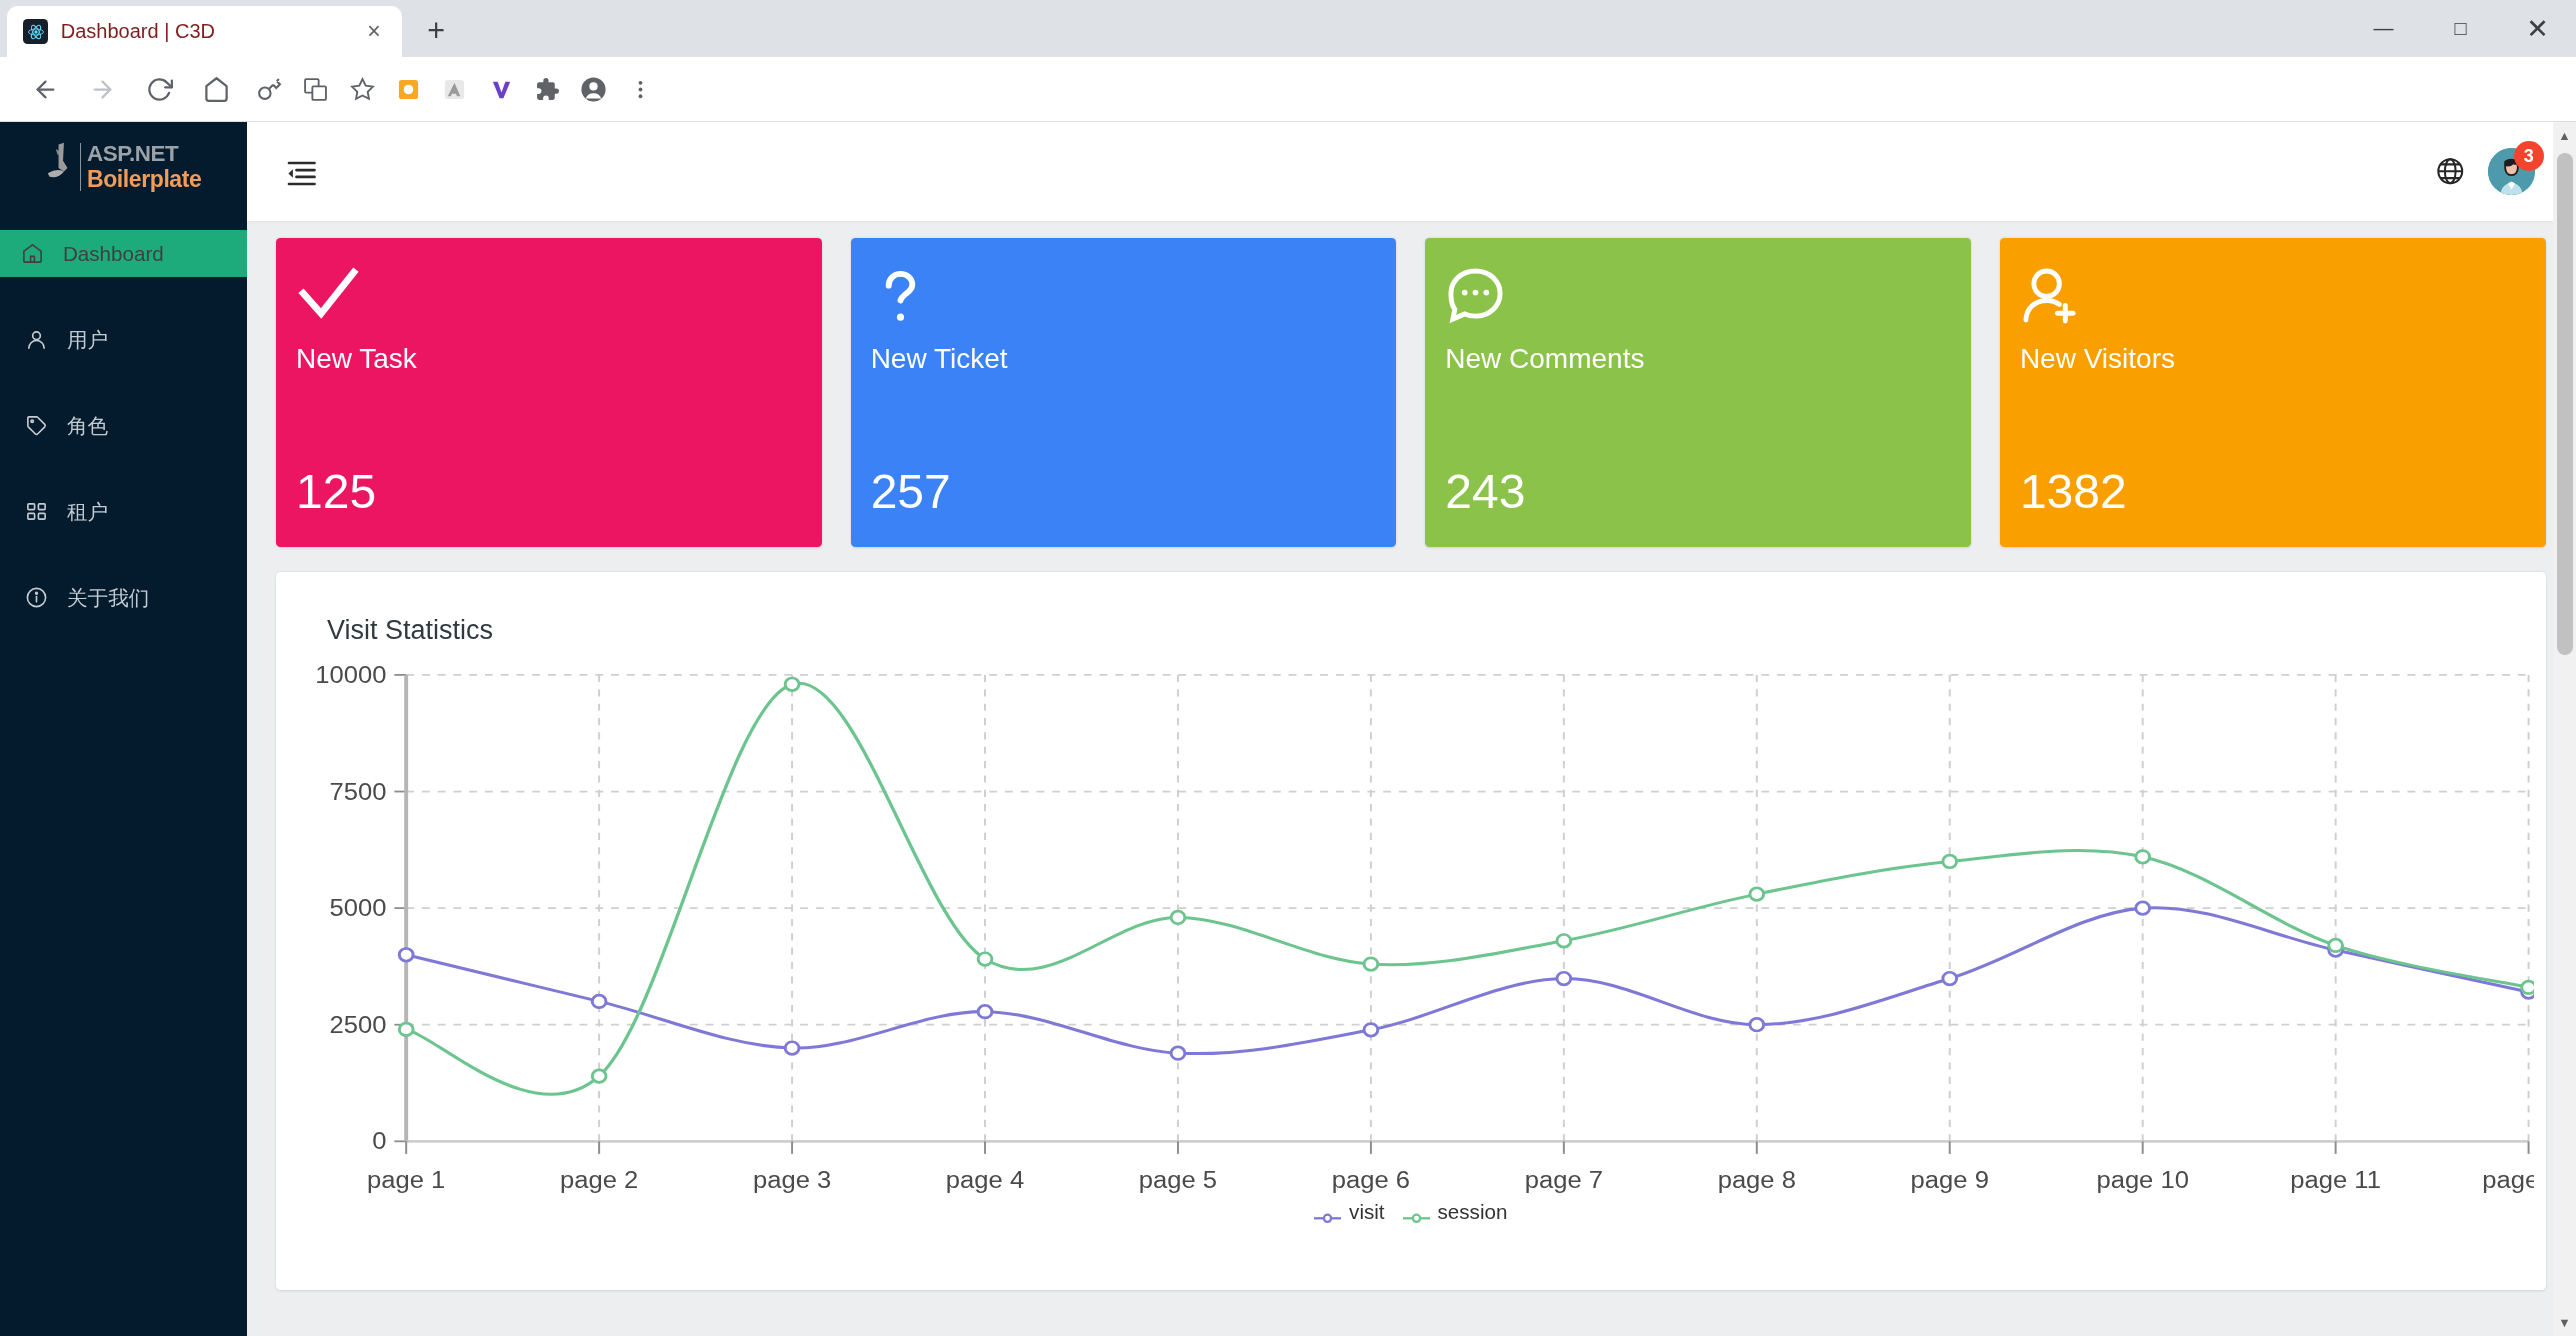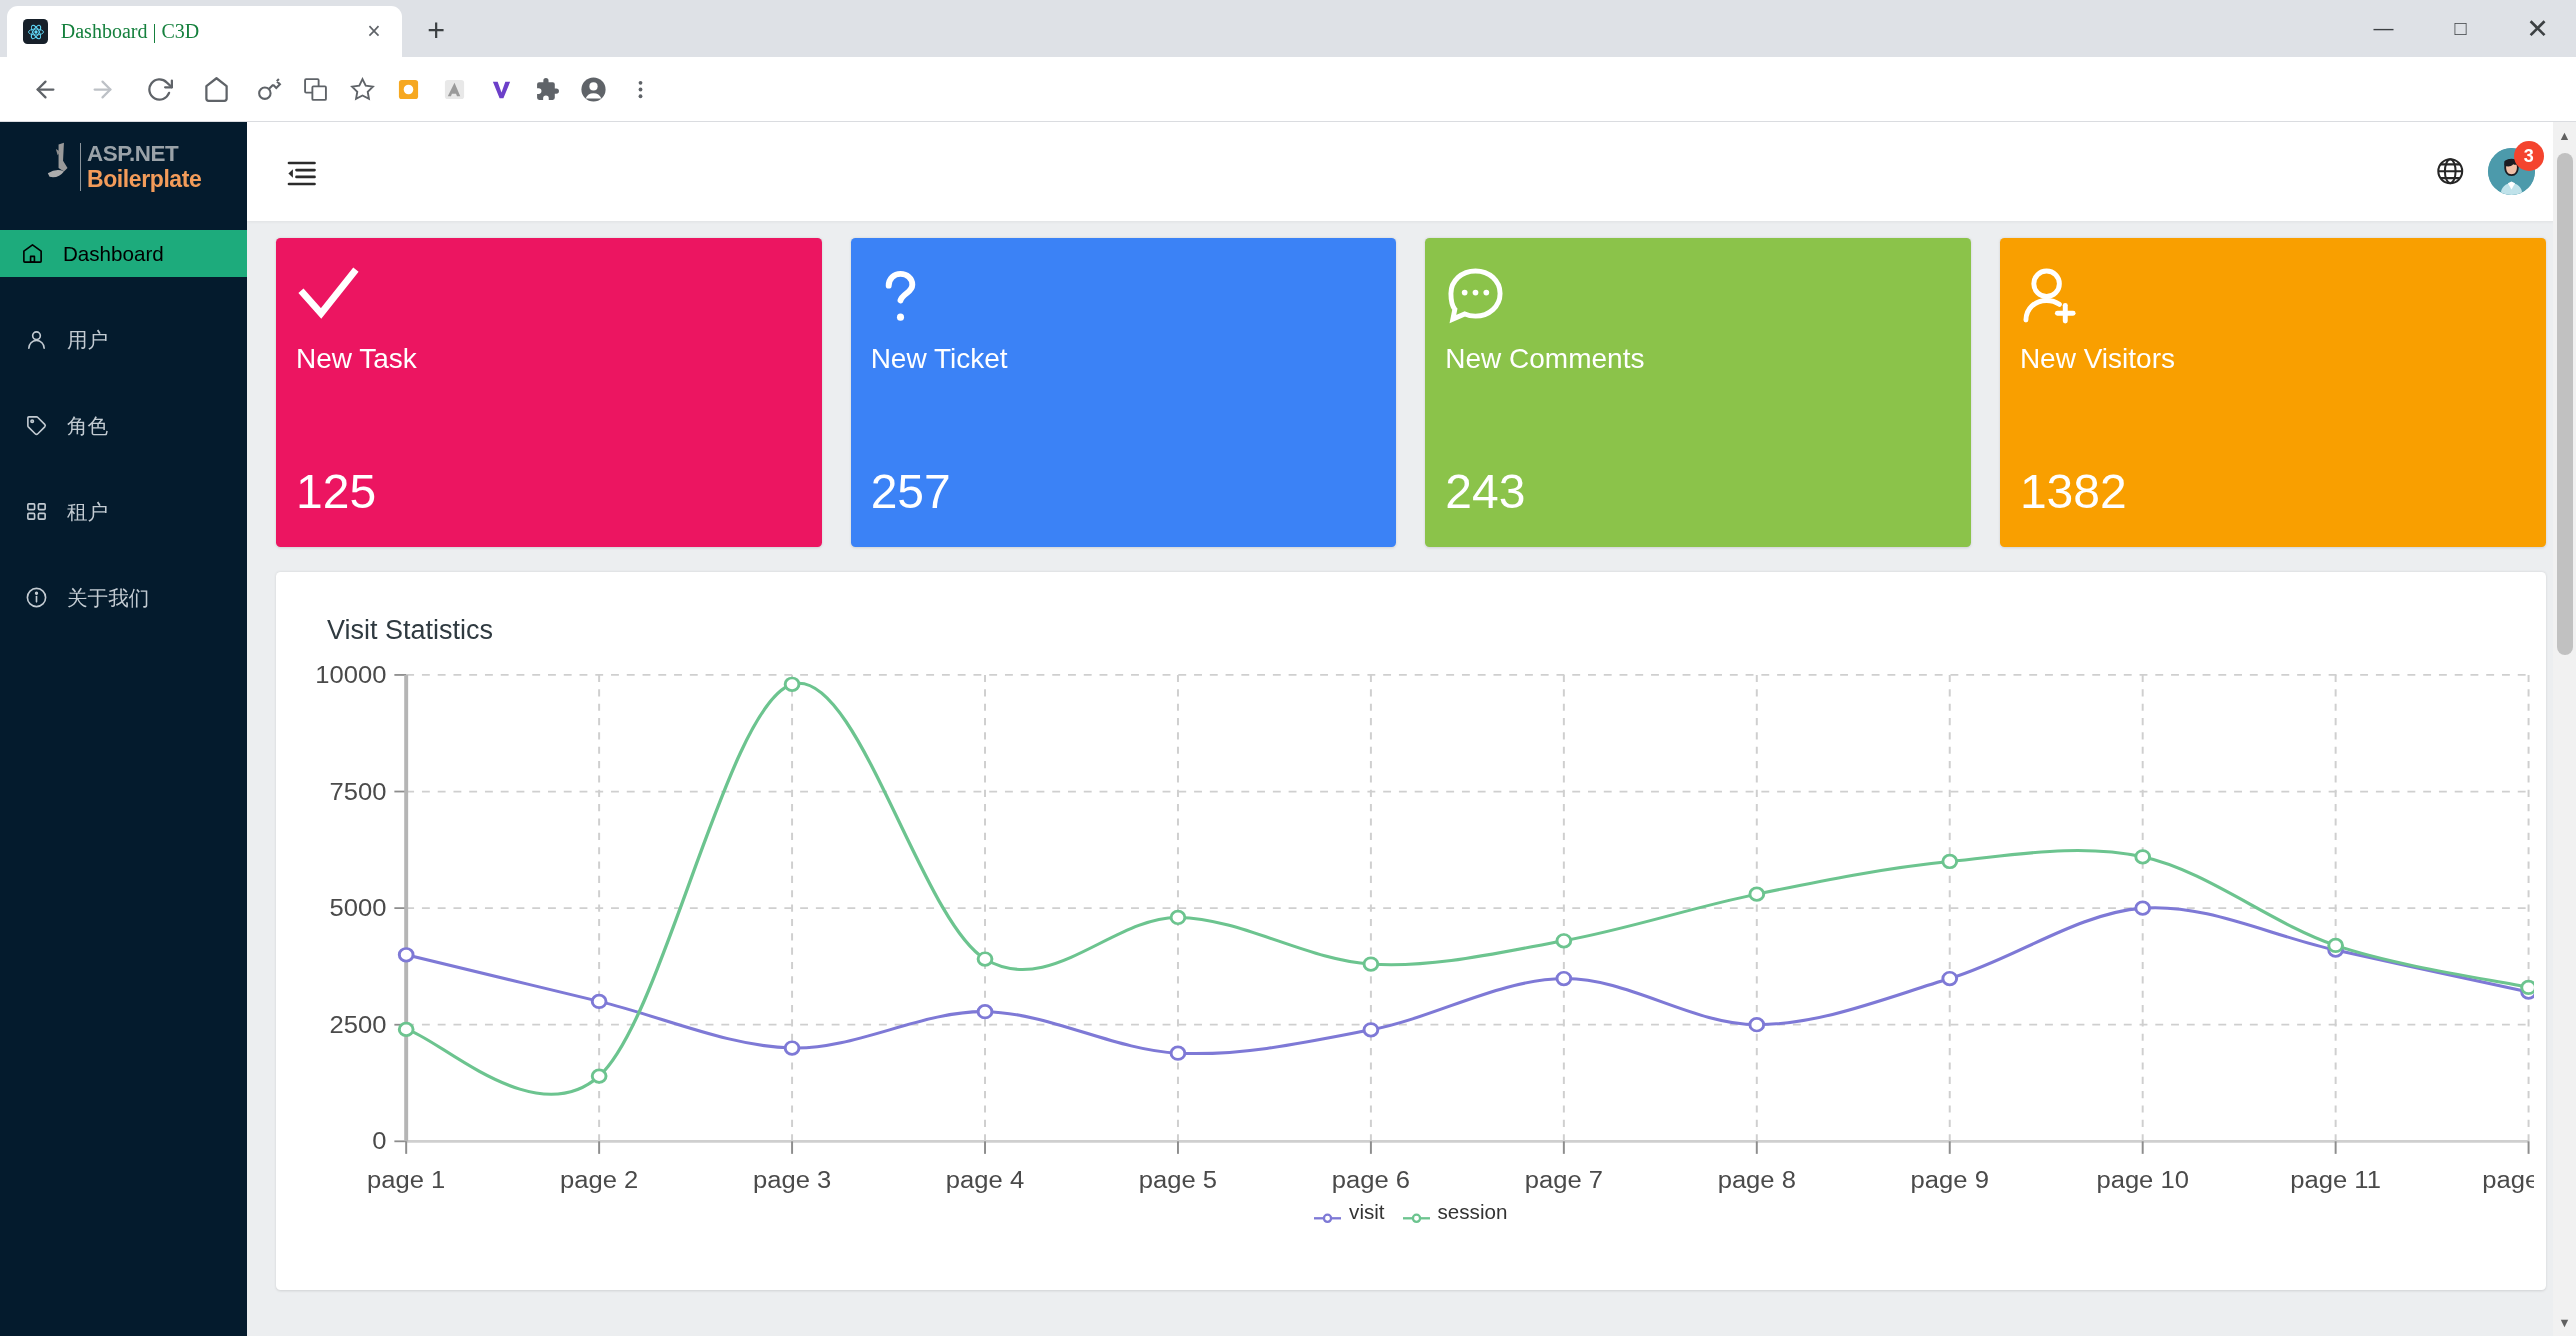--- a/index.html
+++ b/index.html
@@ -19,22 +19,22 @@
   }
   .tab {
     width:395px; height:51px; background:#ffffff; border-radius:10.8px 10.8px 0 0;
     display:flex; align-items:center; padding:0 16px; gap:12.6px; position:relative;
   }
   .tab-favicon {
     width:25px; height:25px; border-radius:4.5px; background:#17202a;
     display:flex; align-items:center; justify-content:center; flex:0 0 25px;
   }
   .tab-title {
-    font-size:20px; color:#15803d; white-space:nowrap; overflow:hidden;
-    text-overflow:ellipsis; flex:1;font-family:Liberation Serif, serif;
+    font-size:20px; color:#7f1d1d; white-space:nowrap; overflow:hidden;
+    text-overflow:ellipsis; flex:1;
   }
   .tab-close { font-size:23px; color:#5f6368; line-height:1; padding:0 5.4px; cursor:pointer; }
   .newtab {
     width:50px; height:50px; display:flex; align-items:center; justify-content:center;
     font-size:30.5px; color:#3c4043; font-weight:300; cursor:pointer; margin-left:9px; margin-bottom:1.8px;
   }
   .wincontrols {
     position:absolute; right:0; top:0; height:57px; display:flex; align-items:center;
   }
   .wc { width:77px; height:57px; display:flex; align-items:center; justify-content:center;
@@ -71,21 +71,21 @@
   .logo-mark { width:30.5px; height:52px; position:relative; }
   .logo-text { display:flex; flex-direction:column; line-height:1; border-left:1.8px solid #8b949b; padding-left:6.3px;}
   .logo-top { font-size:22.4px; font-weight:bold; color:#9aa2a8; letter-spacing:-0.4px; }
   .logo-bot { font-size:23px; font-weight:bold; color:#f39c5a; letter-spacing:-0.4px; margin-top:1.8px; }
 
   .nav { margin-top:25px; }
   .nav-item {
     height:47px; display:flex; align-items:center; gap:18px; padding:0 24px;
     color:#c3cbd2; font-size:20.6px; cursor:pointer;
   }
-  .nav-item.active { background:#1dab7c; color:#000000;padding-left:20px; }
+  .nav-item.active { background:#1dab7c; color:#404040;padding-left:20px; }
   .nav-icon { width:25px; height:25px; display:flex; align-items:center; justify-content:center; flex:0 0 25px; }
   .nav-icon svg { width:23px; height:23px; }
   .nav-label { white-space:nowrap; }
   .nav-spacer { height:39px; }
 
   .content { flex:1; display:flex; flex-direction:column; overflow:hidden; position:relative; }
 
   .topbar {
     height:99px; background:#ffffff; display:flex; align-items:center;
     padding:0 41px 0 36px; flex:0 0 99px; justify-content:space-between;

